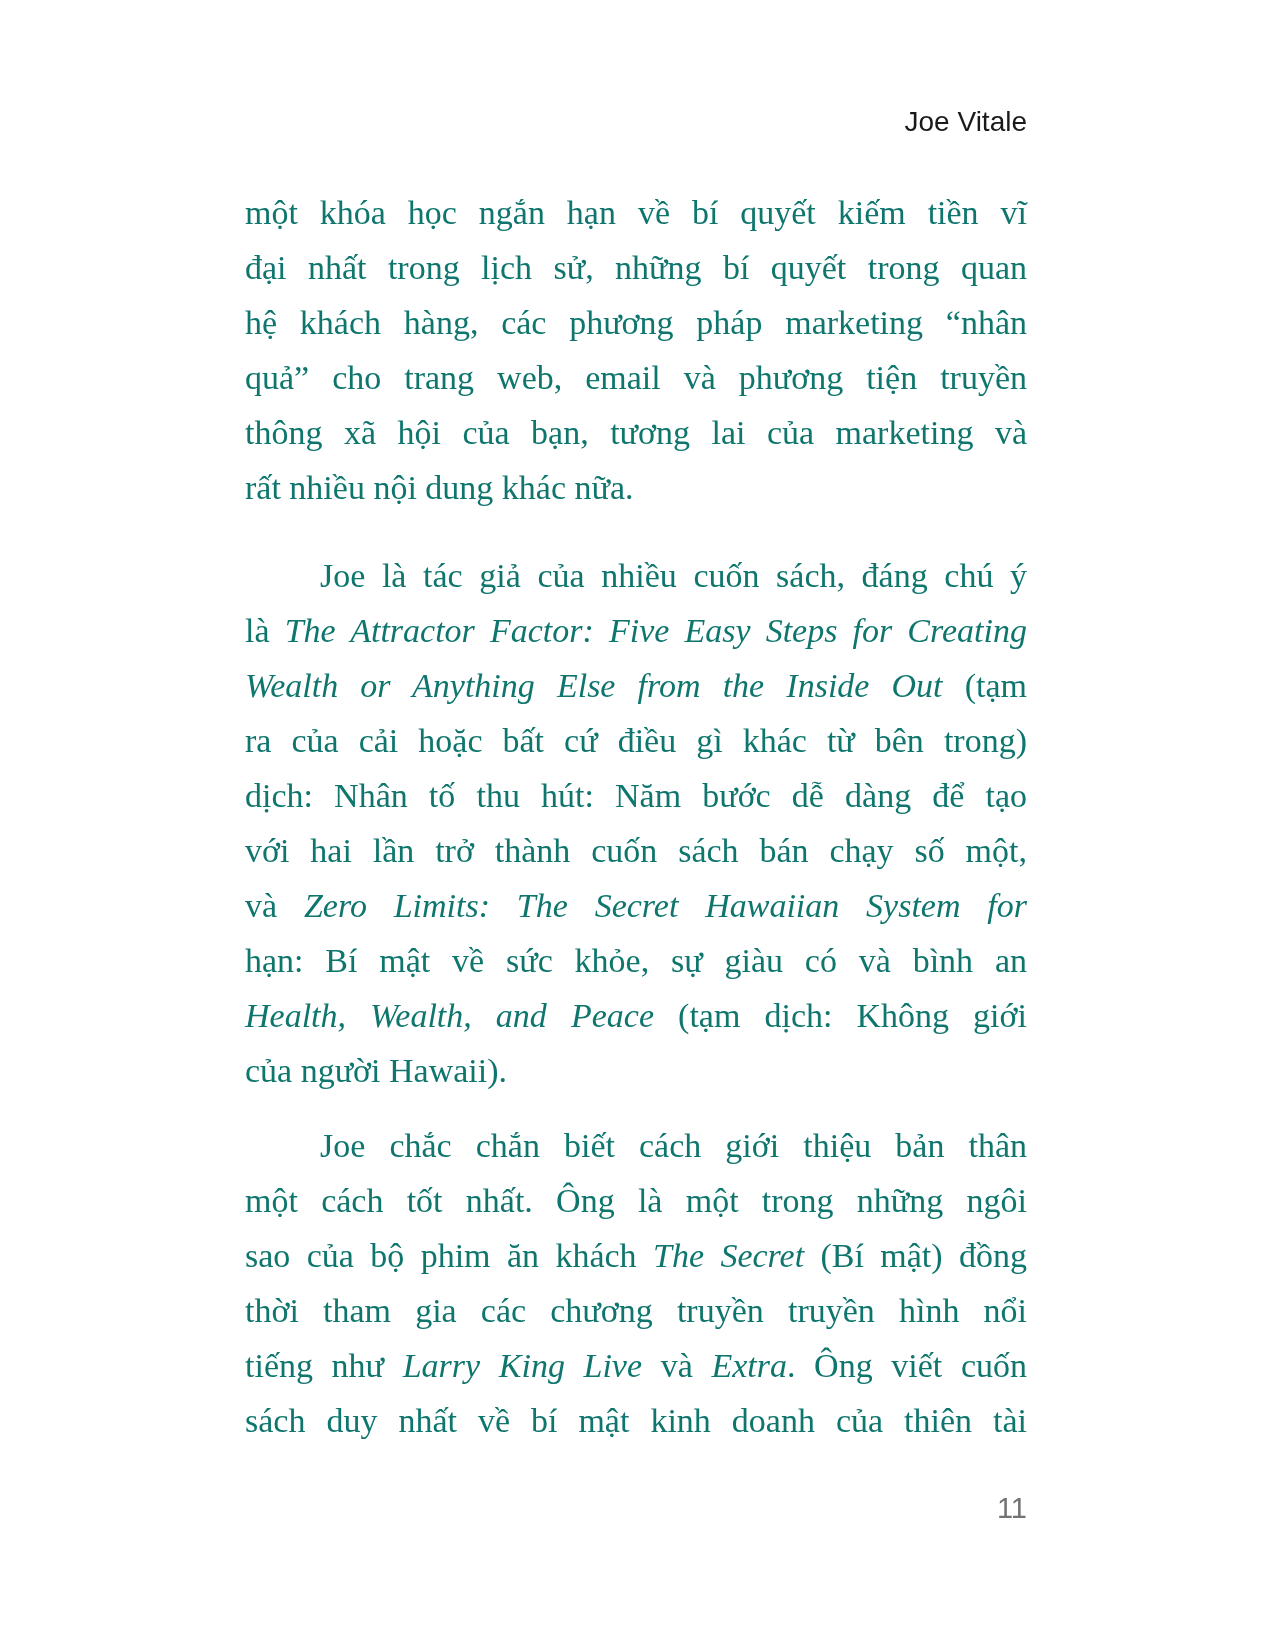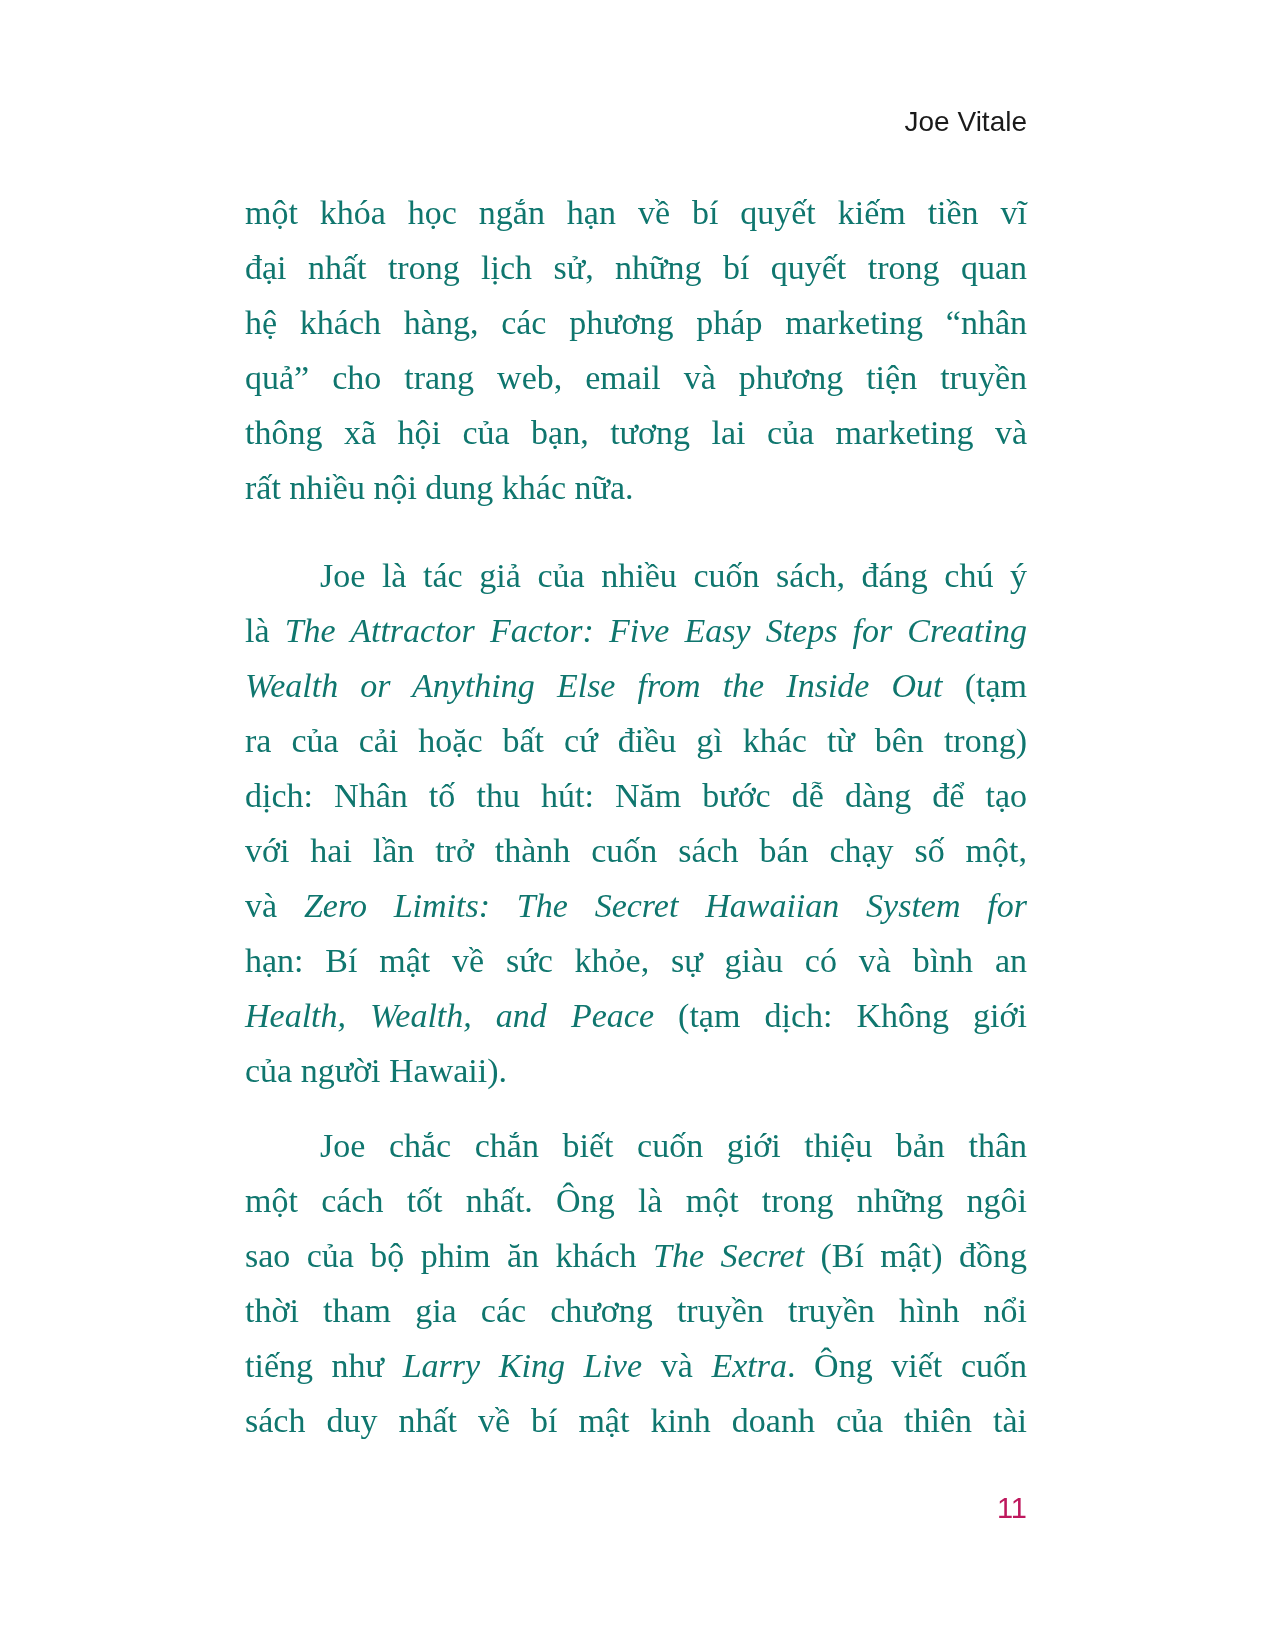--- a/index.html
+++ b/index.html
@@ -50,21 +50,21 @@
   .text-line.line-indent {
     padding-left: 75px;
   }
   .run.italic { font-style: italic; }
   .page-number {
     margin-top: 44px;
     text-align: right;
     font-family: "Liberation Sans", sans-serif;
     font-size: 29px;
     line-height: 32px;
-    color: #be185d;
+    color: #737373;
   }
 </style>
 </head>
 <body>
 
 <div class="page">
   <div class="running-header">Joe Vitale</div>
 
   <div class="body-text" id="body-text">
       <div class="paragraph p-first">
@@ -81,21 +81,21 @@
         <div class="text-line"><span class="run italic">Wealth or Anything Else from the Inside Out</span><span class="run"> (tạm</span></div>
         <div class="text-line"><span class="run">ra của cải hoặc bất cứ điều gì khác từ bên trong)</span></div>
         <div class="text-line"><span class="run">dịch: Nhân tố thu hút: Năm bước dễ dàng để tạo</span></div>
         <div class="text-line"><span class="run">với hai lần trở thành cuốn sách bán chạy số một,</span></div>
         <div class="text-line"><span class="run">và </span><span class="run italic">Zero Limits: The Secret Hawaiian System for</span></div>
         <div class="text-line"><span class="run">hạn: Bí mật về sức khỏe, sự giàu có và bình an</span></div>
         <div class="text-line"><span class="run italic">Health, Wealth, and Peace</span><span class="run"> (tạm dịch: Không giới</span></div>
         <div class="text-line line-left"><span class="run">của người Hawaii).</span></div>
       </div>
       <div class="paragraph p-last">
-        <div class="text-line line-indent"><span class="run">Joe chắc chắn biết cuốn giới thiệu bản thân</span></div>
+        <div class="text-line line-indent"><span class="run">Joe chắc chắn biết cách giới thiệu bản thân</span></div>
         <div class="text-line"><span class="run">một cách tốt nhất. Ông là một trong những ngôi</span></div>
         <div class="text-line"><span class="run">sao của bộ phim ăn khách </span><span class="run italic">The Secret</span><span class="run"> (Bí mật) đồng</span></div>
         <div class="text-line"><span class="run">thời tham gia các chương truyền truyền hình nổi</span></div>
         <div class="text-line"><span class="run">tiếng như </span><span class="run italic">Larry King Live</span><span class="run"> và </span><span class="run italic">Extra</span><span class="run">. Ông viết cuốn</span></div>
         <div class="text-line"><span class="run">sách duy nhất về bí mật kinh doanh của thiên tài</span></div>
       </div>
     </div>
 
   <div class="page-number">11</div>
 </div>

